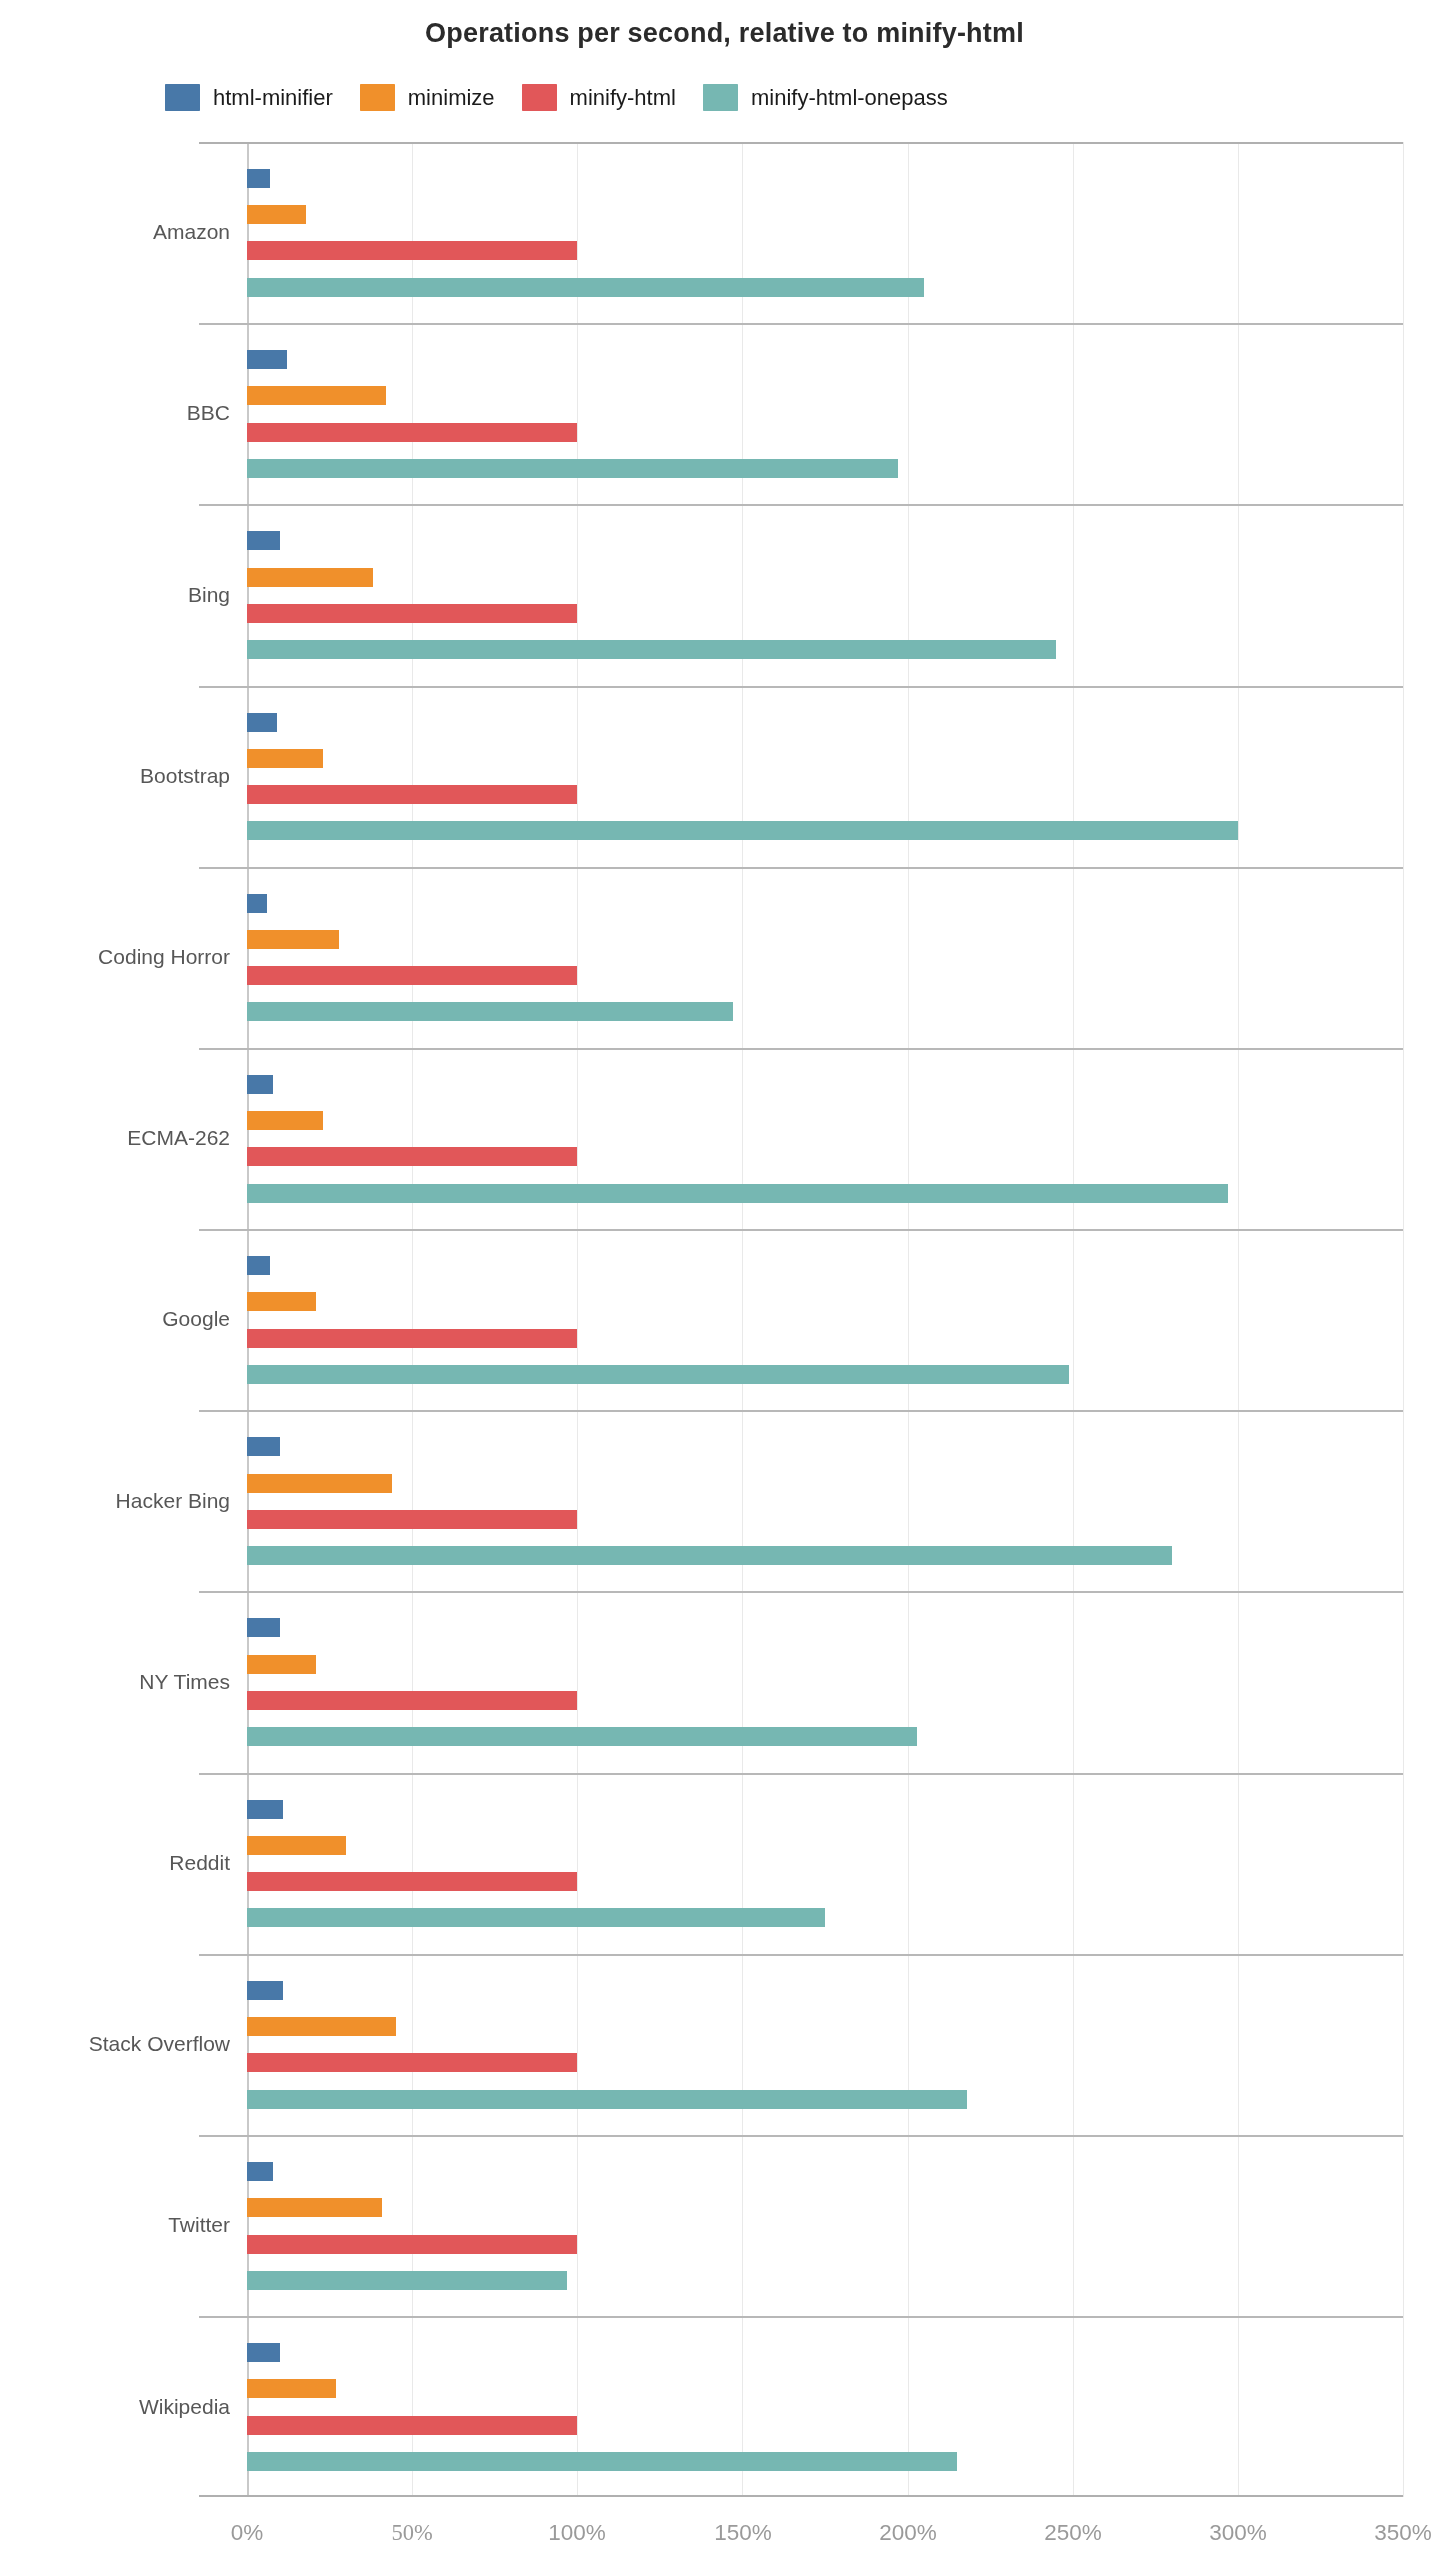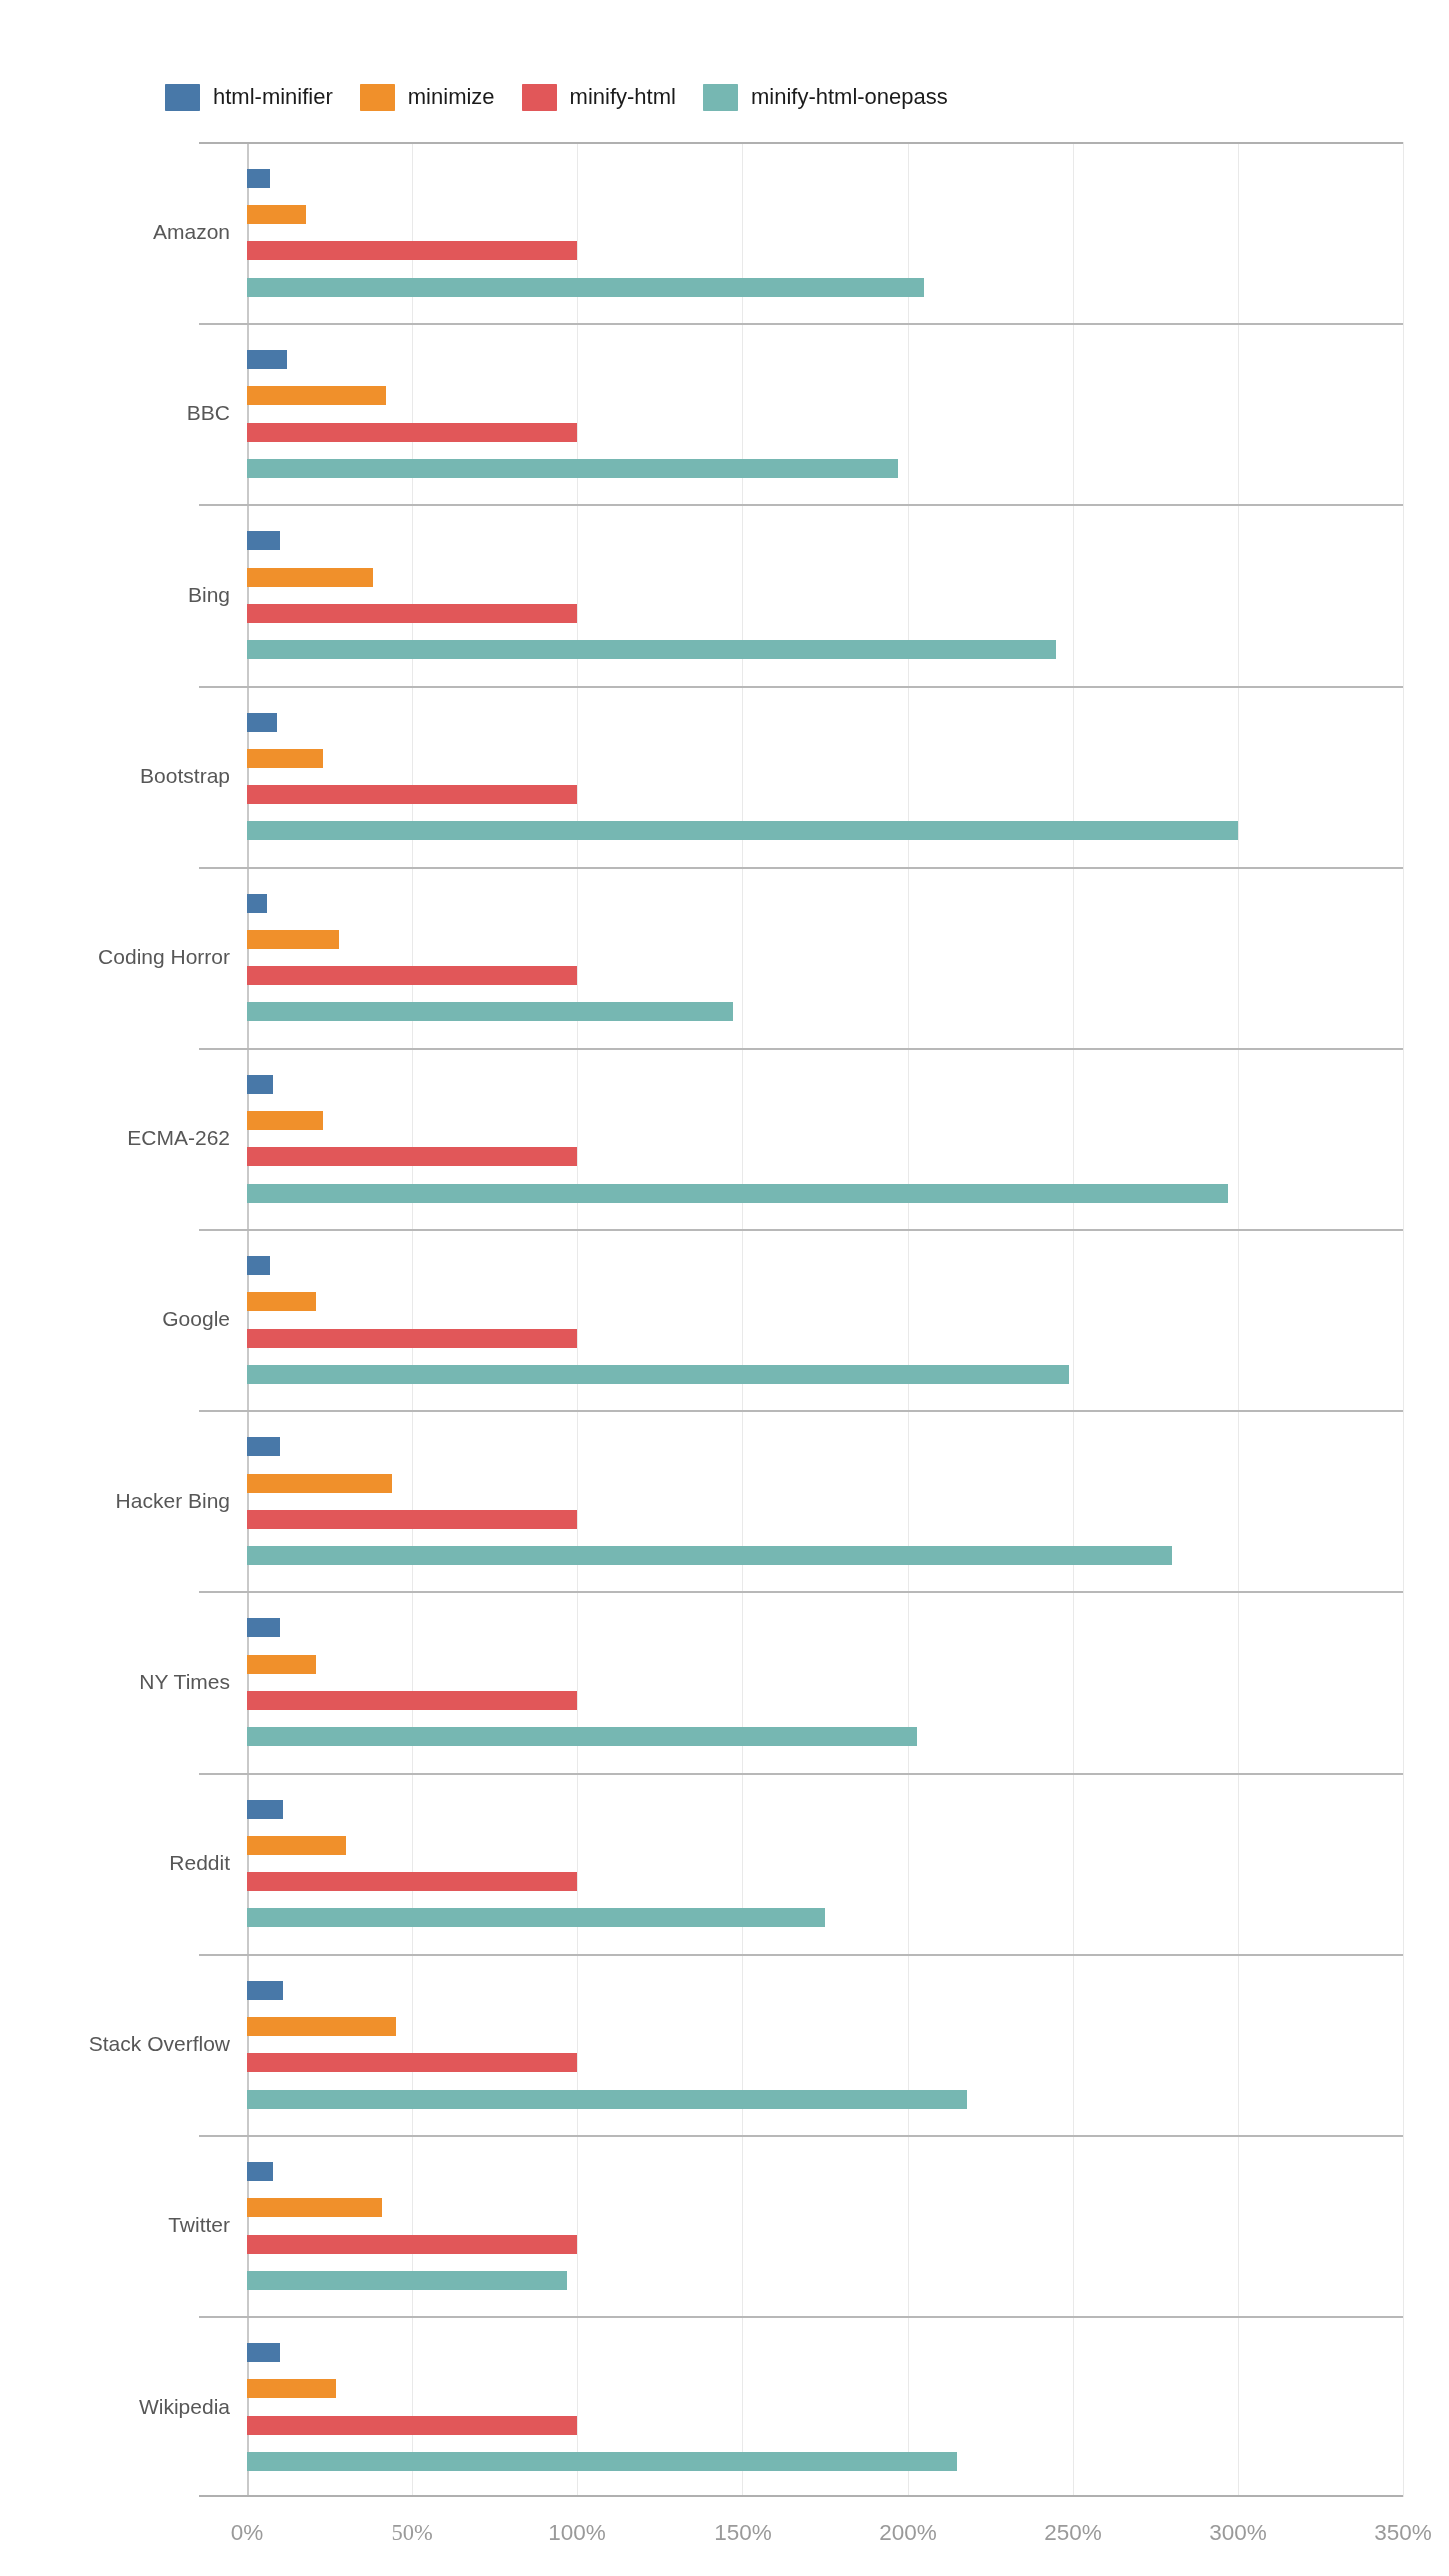--- a/index.html
+++ b/index.html
@@ -30,20 +30,21 @@
   .legend {
     position: absolute;
     top: 84px;
     left: 165px;
     display: flex;
     align-items: center;
     gap: 0px;
   }
   .legend-item {
     display: flex;
+    align-items: center;
     margin-right: 27px;
   }
   .legend-swatch {
     width: 35px; height: 27px;
     margin-right: 13px;
     border-radius: 0.8px;
   }
   .legend-label {
     font-size: 22px;
     color: #1b1b1b;
@@ -111,20 +112,21 @@
     color: #9a9a9a;
     transform: translateX(-50%);
     white-space: nowrap;
   }
 </style>
 </head>
 <body>
 
 <div id="root">
 
+  <div class="chart-title">Operations per second, relative to minify-html</div>
 
   <div class="legend" id="legend">
       <div class="legend-item">
         <span class="legend-swatch" style="background: rgb(72, 120, 168);"></span>
         <span class="legend-label">html-minifier</span>
       </div>
       <div class="legend-item">
         <span class="legend-swatch" style="background: rgb(240, 144, 43);"></span>
         <span class="legend-label">minimize</span>
       </div>

